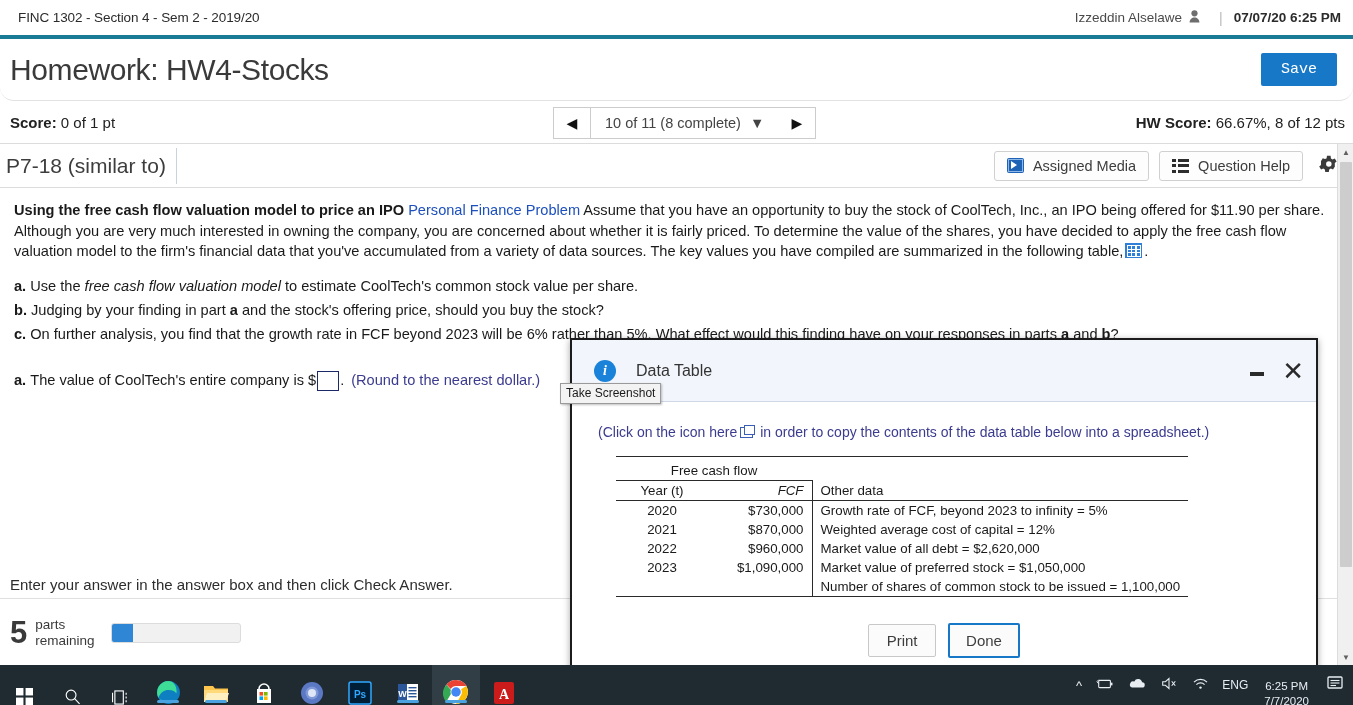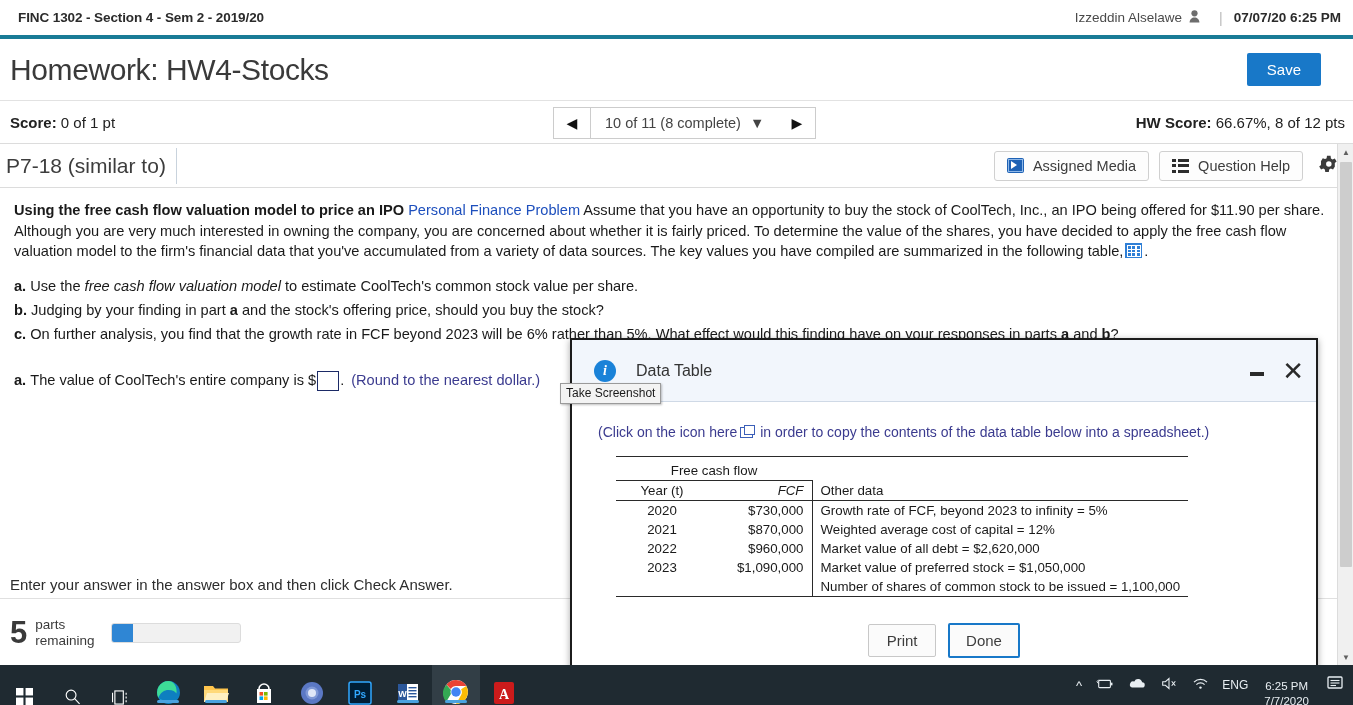--- a/index.html
+++ b/index.html
@@ -10,21 +10,21 @@
     overflow: hidden;
   }
   #app { position: relative; width: 1353px; height: 705px; }
 
   
   .topbar {
     position: absolute; left: 0; top: 0; width: 1353px; height: 35px;
     background: #fff; display: flex; align-items: center;
   }
   .course-title {
-    font-size: 13.5px; font-weight: bold; color: #2b2b2b; margin-left: 18px;
+    font-size: 13.5px; font-weight: normal; color: #2b2b2b; margin-left: 18px;
     letter-spacing: -0.1px;
   }
   .topbar-right {
     margin-left: auto; margin-right: 12px; display: flex; align-items: center;
     font-size: 13px; color: #3c3c3c;
   }
   .user-name { color: #4a4a4a; font-size: 13.5px; }
   .person-icon { margin: 0 8px 0 7px; display: inline-block; }
   .sep { color: #b9b9b9; margin: 0 11px; font-size: 14px; }
   .date-time { font-weight: bold; color: #2b2b2b; font-size: 13.5px; }
@@ -32,30 +32,31 @@
   .teal-rule {
     position: absolute; left: 0; top: 35px; width: 1353px; height: 4px;
     background: #197b96;
   }
 
   
   .hw-row {
     position: absolute; left: 0; top: 39px; width: 1353px; height: 62px;
     background: #fff; display: flex; align-items: center;
     border-bottom: 1px solid #e2e2e2;
+    border-radius: 14px;
   }
   .hw-title {
     margin-left: 10px; font-size: 30px; color: #3a3a3a; font-weight: normal;
     letter-spacing: -0.4px;
   }
   .save-button {
-    margin-left: auto; margin-right: 32px;
+    margin-left: auto; margin-right: 16px;
     background: #1878c8; color: #fff; border: none; border-radius: 2px;
     font-size: 15px; padding: 8px 20px; cursor: pointer;
-    font-family: Liberation Sans, sans-serif;
+    font-family: Liberation Mono, monospace;
   }
 
   
   .score-row {
     position: absolute; left: 0; top: 101px; width: 1353px; height: 43px;
     background: #fff; display: flex; align-items: center;
     border-bottom: 1px solid #dcdcdc;
   }
   .score-text { margin-left: 10px; font-size: 15px; color: #222; }
   .score-text b { font-weight: bold; }

